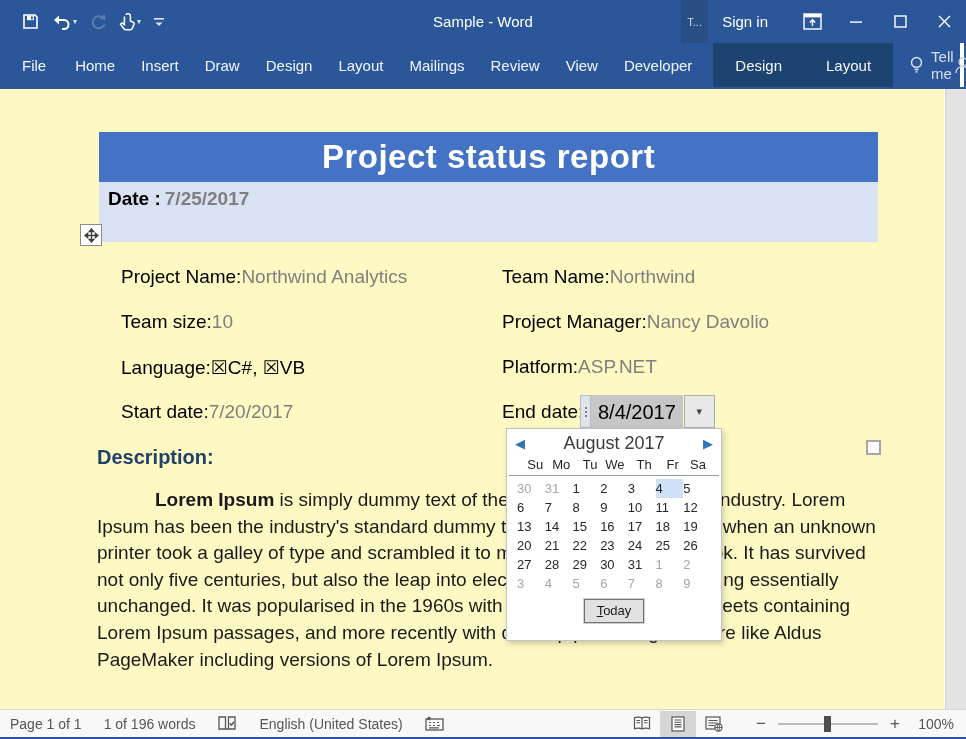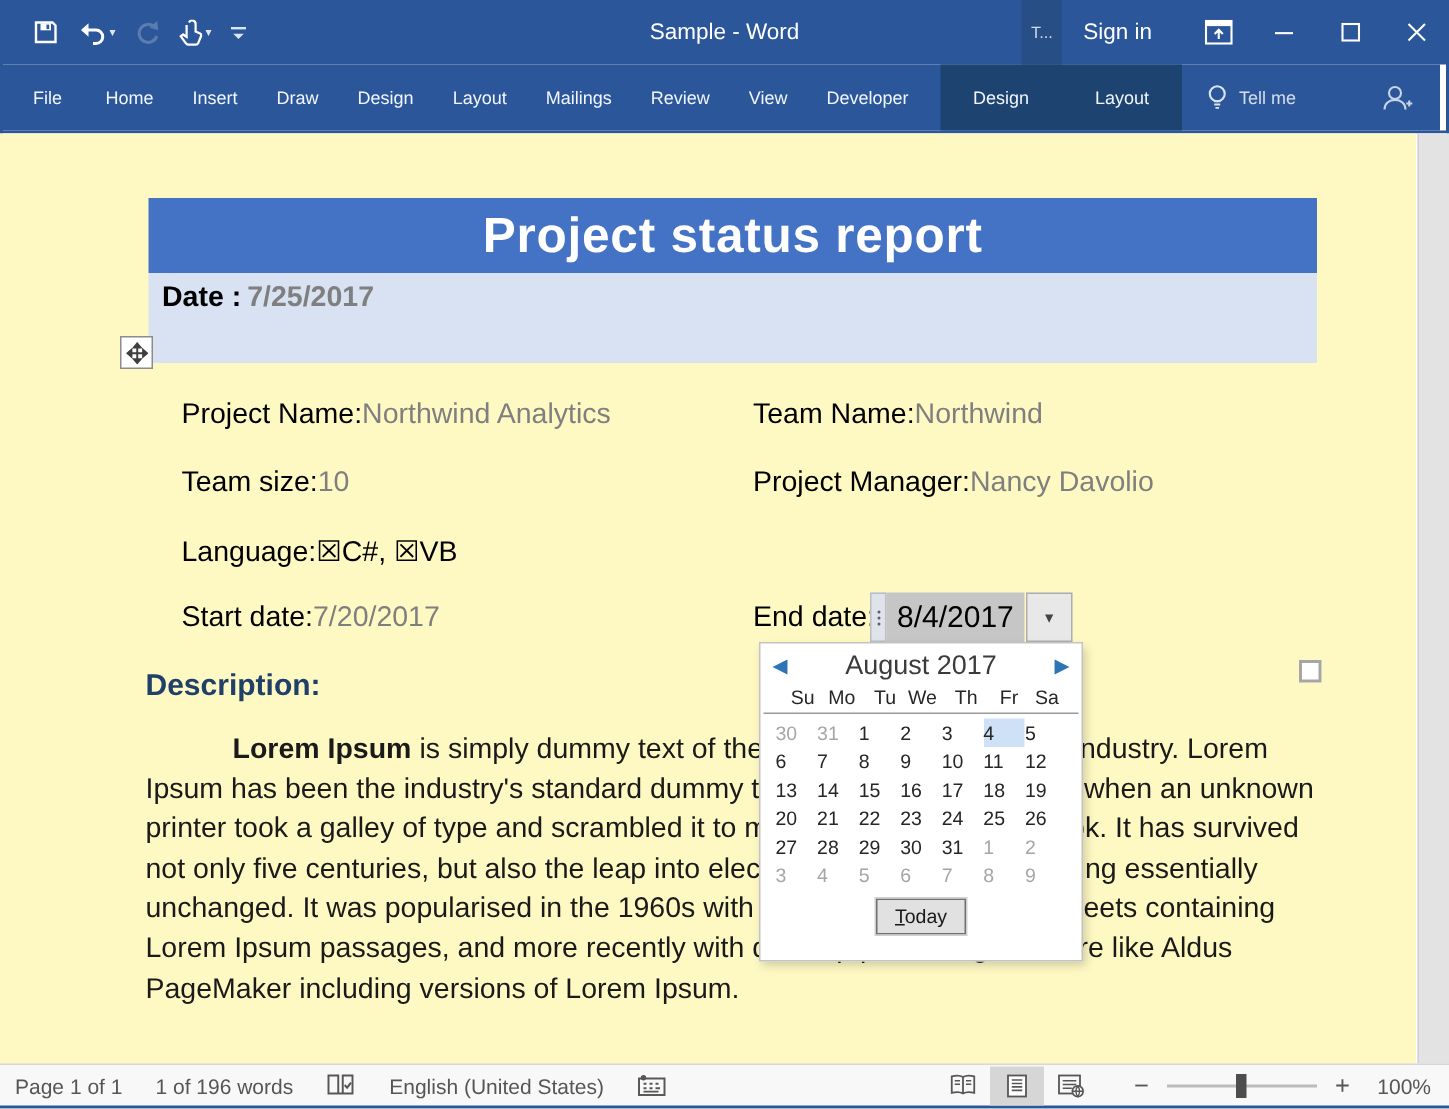--- a/index.html
+++ b/index.html
@@ -13,21 +13,21 @@
   .qat .btn { display:flex; align-items:center; justify-content:center; height:28px; padding:0 4px; }
   .caret-sm { font-size:8px; color:#dce6f5; margin-left:2px; }
   .title-text { position:absolute; left:0; right:0; top:0; height:43px; display:flex; align-items:center; justify-content:center; font-size:15px; color:#fff; pointer-events:none; }
   .titlebar-right { position:absolute; right:0; top:0; height:43px; display:flex; align-items:stretch; }
   .ctx-header { width:27px; background:#274e85; display:flex; align-items:center; justify-content:center; font-size:11px; color:#cdd9ec; }
   .signin { display:flex; align-items:center; font-size:15px; padding:0 22px 0 14px; }
   .winbtn { width:44px; display:flex; align-items:center; justify-content:center; font-size:15px; color:#fff; }
   .winbtn svg { display:block; }
 
   
-  .ribbon { position:absolute; left:-2px; top:41px; width:960px; height:44px; background:#2b579a; display:flex; align-items:center; color:#f2f6fc; font-size:12px; }
+  .ribbon { position:absolute; left:-2px; top:41px; width:960px; height:44px; background:#2b579a; display:flex; align-items:center; color:#f2f6fc; font-size:15px; }
   .tab { padding:0 13px; height:44px; display:flex; align-items:center; }
   .tab.file { padding:0 16px; margin-left:6px; }
   .ctx-tabs { height:44px; display:flex; align-items:center; background:#1d4370; margin-left:8px; }
   .tellme { display:flex; align-items:center; gap:7px; margin-left:16px; color:rgba(255,255,255,.8); }
   .ribbon-right-icons { margin-left:auto; display:flex; align-items:center; gap:26px; padding-right:18px; }
   .bottom-rule { position:absolute; left:-2px; top:85px; width:966px; height:2px; background:#2b579a; }
 
   
   .docarea { position:absolute; left:-2px; top:87px; width:966px; height:622px; background:#fff; }
   .scroll-strip { position:absolute; right:0; top:0; width:21px; height:622px; background:#e3e3e3; border-left:1px solid #d0d0d0; }
@@ -220,20 +220,23 @@
         <span>Team Name:</span><span class="val">Northwind</span>
       </div>
       <div class="field" style="left:121px; top:222px;">
         <span>Team size:</span><span class="val">10</span>
       </div>
       <div class="field" style="left:502px; top:222px;">
         <span>Project Manager:</span><span class="val">Nancy Davolio</span>
       </div>
       <div class="field" style="left:121px; top:267px;">
         <span>Language:</span><span class="val black">☒C#, ☒VB</span>
+      </div>
+      <div class="field" style="left:502px; top:267px;">
+        <span>Platform:</span><span class="val">ASP.NET</span>
       </div>
       <div class="field" style="left:121px; top:312px;">
         <span>Start date:</span><span class="val">7/20/2017</span>
       </div>
       <div class="field" style="left:502px; top:312px;">
         <span>End date:</span>
       </div>
 
       <div class="picker">
         <div class="picker-handle">

